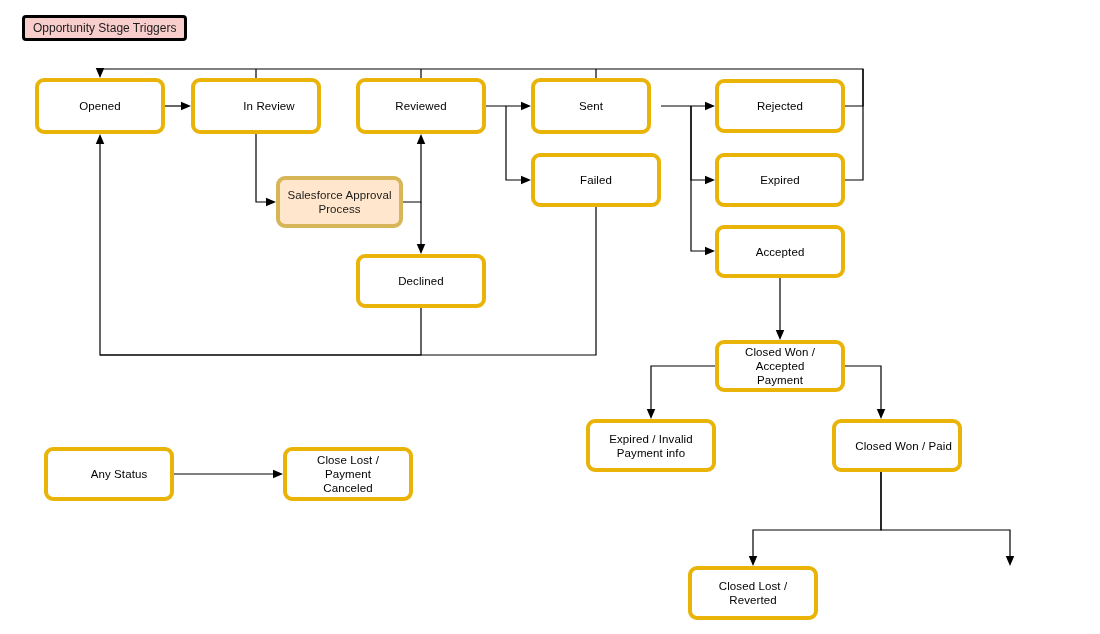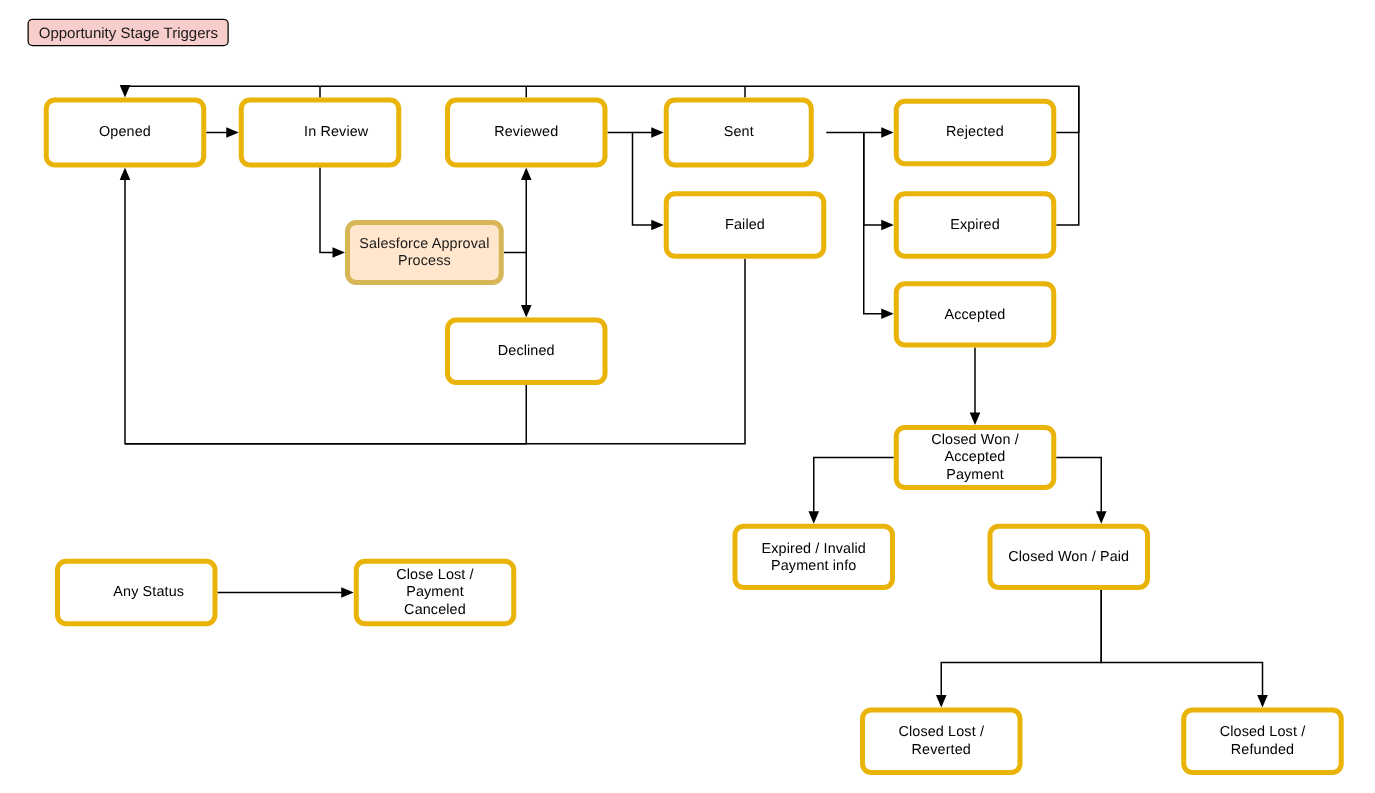--- a/index.html
+++ b/index.html
@@ -41,21 +41,21 @@
     letter-spacing: 0.1px;
     padding: 2px 6px;
     white-space: pre-line;
   }
   .title-badge {
     position: absolute;
     box-sizing: border-box;
     display: flex;
     align-items: center;
     justify-content: center;
-    border: 1px solid #000000;
+    border: 3px solid #000000;
     border-radius: 4px;
     background: #f8cecc;
     color: #1a1a1a;
     font-size: 12px;
     line-height: 14px;
     padding: 3px 8px;
     white-space: nowrap;
   }
   .node.accent-yellow {
     background: #ffe6cc;
@@ -166,19 +166,18 @@
     <div class="node accent-yellow" style="left: 276px; top: 176px; width: 127px; height: 52px;"><span>Salesforce Approval
 Process</span></div>
     <div class="node" style="left: 531px; top: 153px; width: 130px; height: 54px; text-align: right;"><span>Failed</span></div>
     <div class="node" style="left: 715px; top: 153px; width: 130px; height: 54px;"><span>Expired</span></div>
     <div class="node" style="left: 715px; top: 225px; width: 130px; height: 53px;"><span>Accepted</span></div>
     <div class="node" style="left: 356px; top: 254px; width: 130px; height: 54px;"><span>Declined</span></div>
     <div class="node" style="left: 715px; top: 340px; width: 130px; height: 52px;"><span>Closed Won / Accepted
 Payment</span></div>
     <div class="node" style="left: 586px; top: 419px; width: 130px; height: 53px;"><span>Expired / Invalid
 Payment info</span></div>
-    <div class="node" style="left: 790px; top: 419px; width: 130px; height: 53px;"><span>Closed Won / Paid</span></div>
+    <div class="node" style="left: 832px; top: 419px; width: 130px; height: 53px; justify-content: flex-end;"><span>Closed Won / Paid</span></div>
     <div class="node" style="left: 44px; top: 447px; width: 130px; height: 54px; padding-left: 26px;"><span>Any Status</span></div>
     <div class="node" style="left: 283px; top: 447px; width: 130px; height: 54px;"><span>Close Lost / Payment
 Canceled</span></div>
     <div class="node" style="left: 688px; top: 566px; width: 130px; height: 54px;"><span>Closed Lost / Reverted</span></div>
-    <div class="node" style="left: 945px; top: 566px; width: 130px; height: 54px;"><span>Closed Lost / Refunded</span></div>
   </div>
 
 </body></html>

